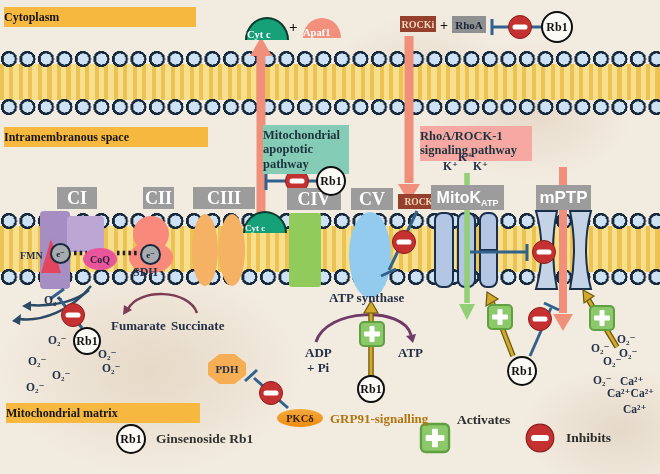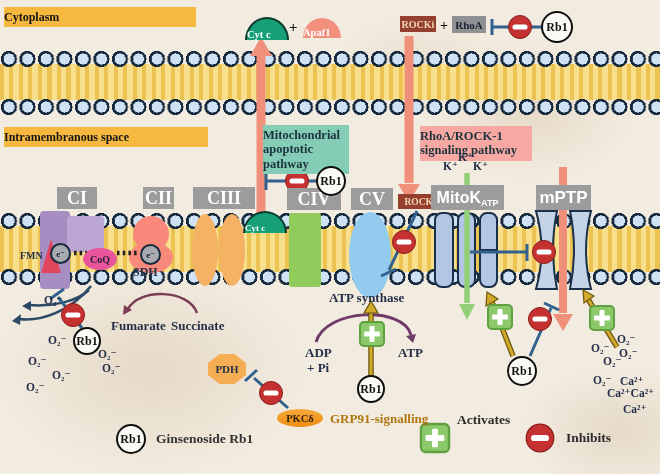--- a/index.html
+++ b/index.html
@@ -187,20 +187,21 @@
     <use href="#inh" transform="translate(540,438) scale(1.2)"></use>
 
     <use href="#act" transform="translate(372,334)"></use>
     <use href="#act" transform="translate(500,317)"></use>
     <use href="#act" transform="translate(602,318)"></use>
     <use href="#act" transform="translate(435,438) scale(1.17)"></use>
   </svg>
 
   <div class="banner" style="left:4px;top:7px;width:192px">Cytoplasm</div>
   <div class="banner" style="left:4px;top:127px;width:204px">Intramembranous space</div>
+  <div class="banner" style="left:6px;top:403px;width:194px">Mitochondrial matrix</div>
 
   <div class="semic" style="left:245px;top:17px;width:40px;height:21px;background:#16A077;border:2px solid #0C3B2E;border-bottom:none;font-size:10.5px">
       <span>Cyt c</span>
     </div>
   <span class="txt" style="left:289px;top:19px;font-size:15px;color:#111">+</span>
   <div class="semic" style="left:303px;top:18px;width:38px;height:20px;background:#F2907D;font-size:10.5px">
       <span>Apaf1</span>
     </div>
   <div class="tag" style="left:400px;top:16px;width:36px;height:16px;background:#94402C;color:#F4D7B8;font-size:10px">ROCKi</div>
   <span class="txt" style="left:440px;top:18px;font-size:14px;color:#111">+</span>

